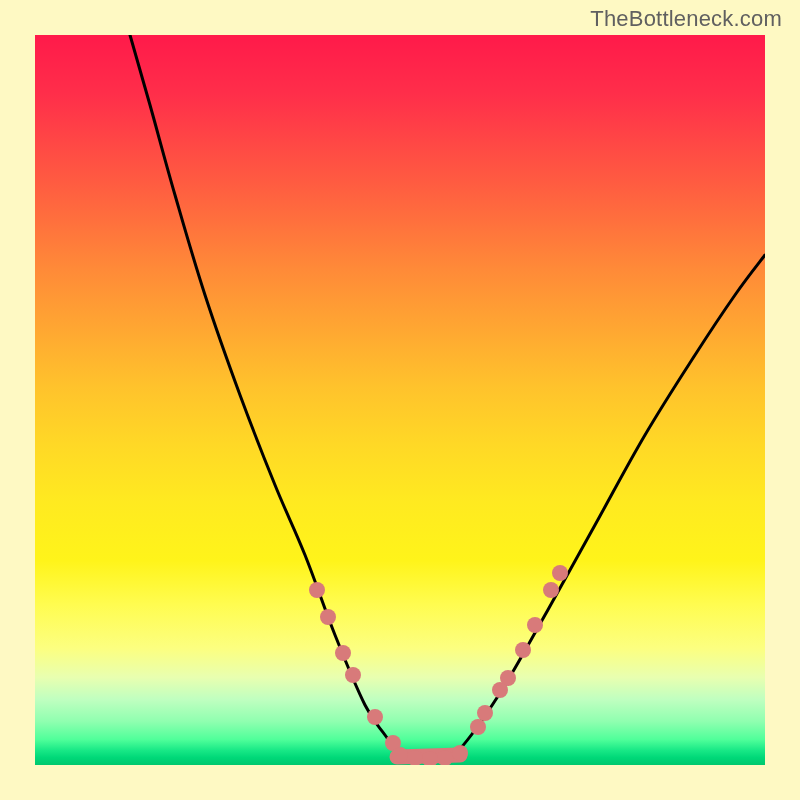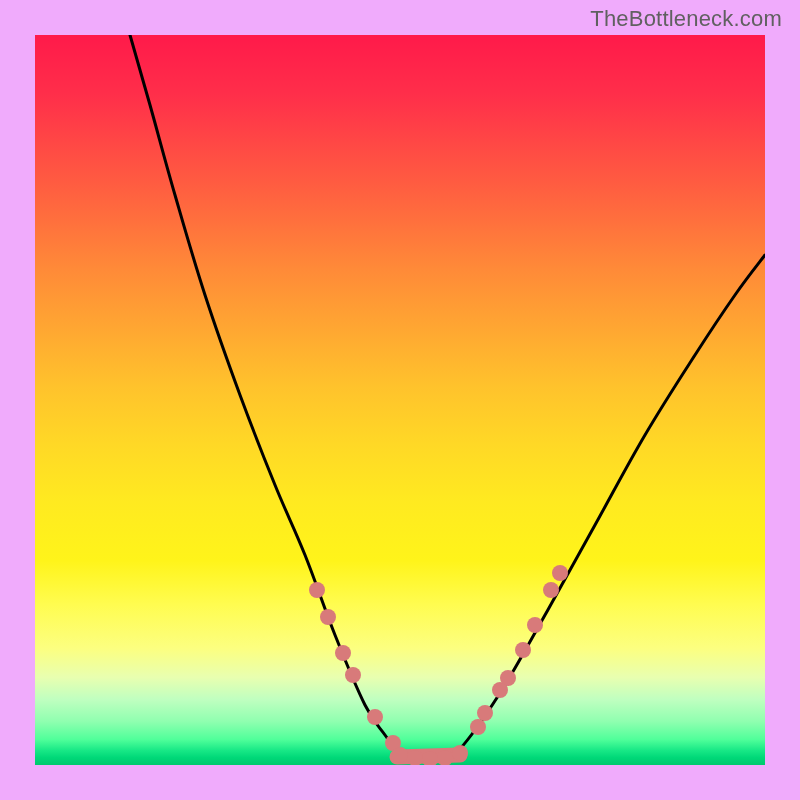--- a/index.html
+++ b/index.html
@@ -2,21 +2,21 @@
 <html><head>
 <meta charset="utf-8">
 <style>
   * { margin: 0; padding: 0; box-sizing: border-box; }
   html, body { width: 800px; height: 800px; overflow: hidden; }
   body { background: #000; font-family: Arial, sans-serif; }
   
   .outer {
     width: 800px;
     height: 800px;
-    background: #f0abfc;
+    background: #fef9c3;
     position: relative;
     text-decoration: underline;
   }
   
   .watermark {
     position: absolute;
     top: 6px;
     right: 18px;
     color: #606060;
     font-size: 22px;

